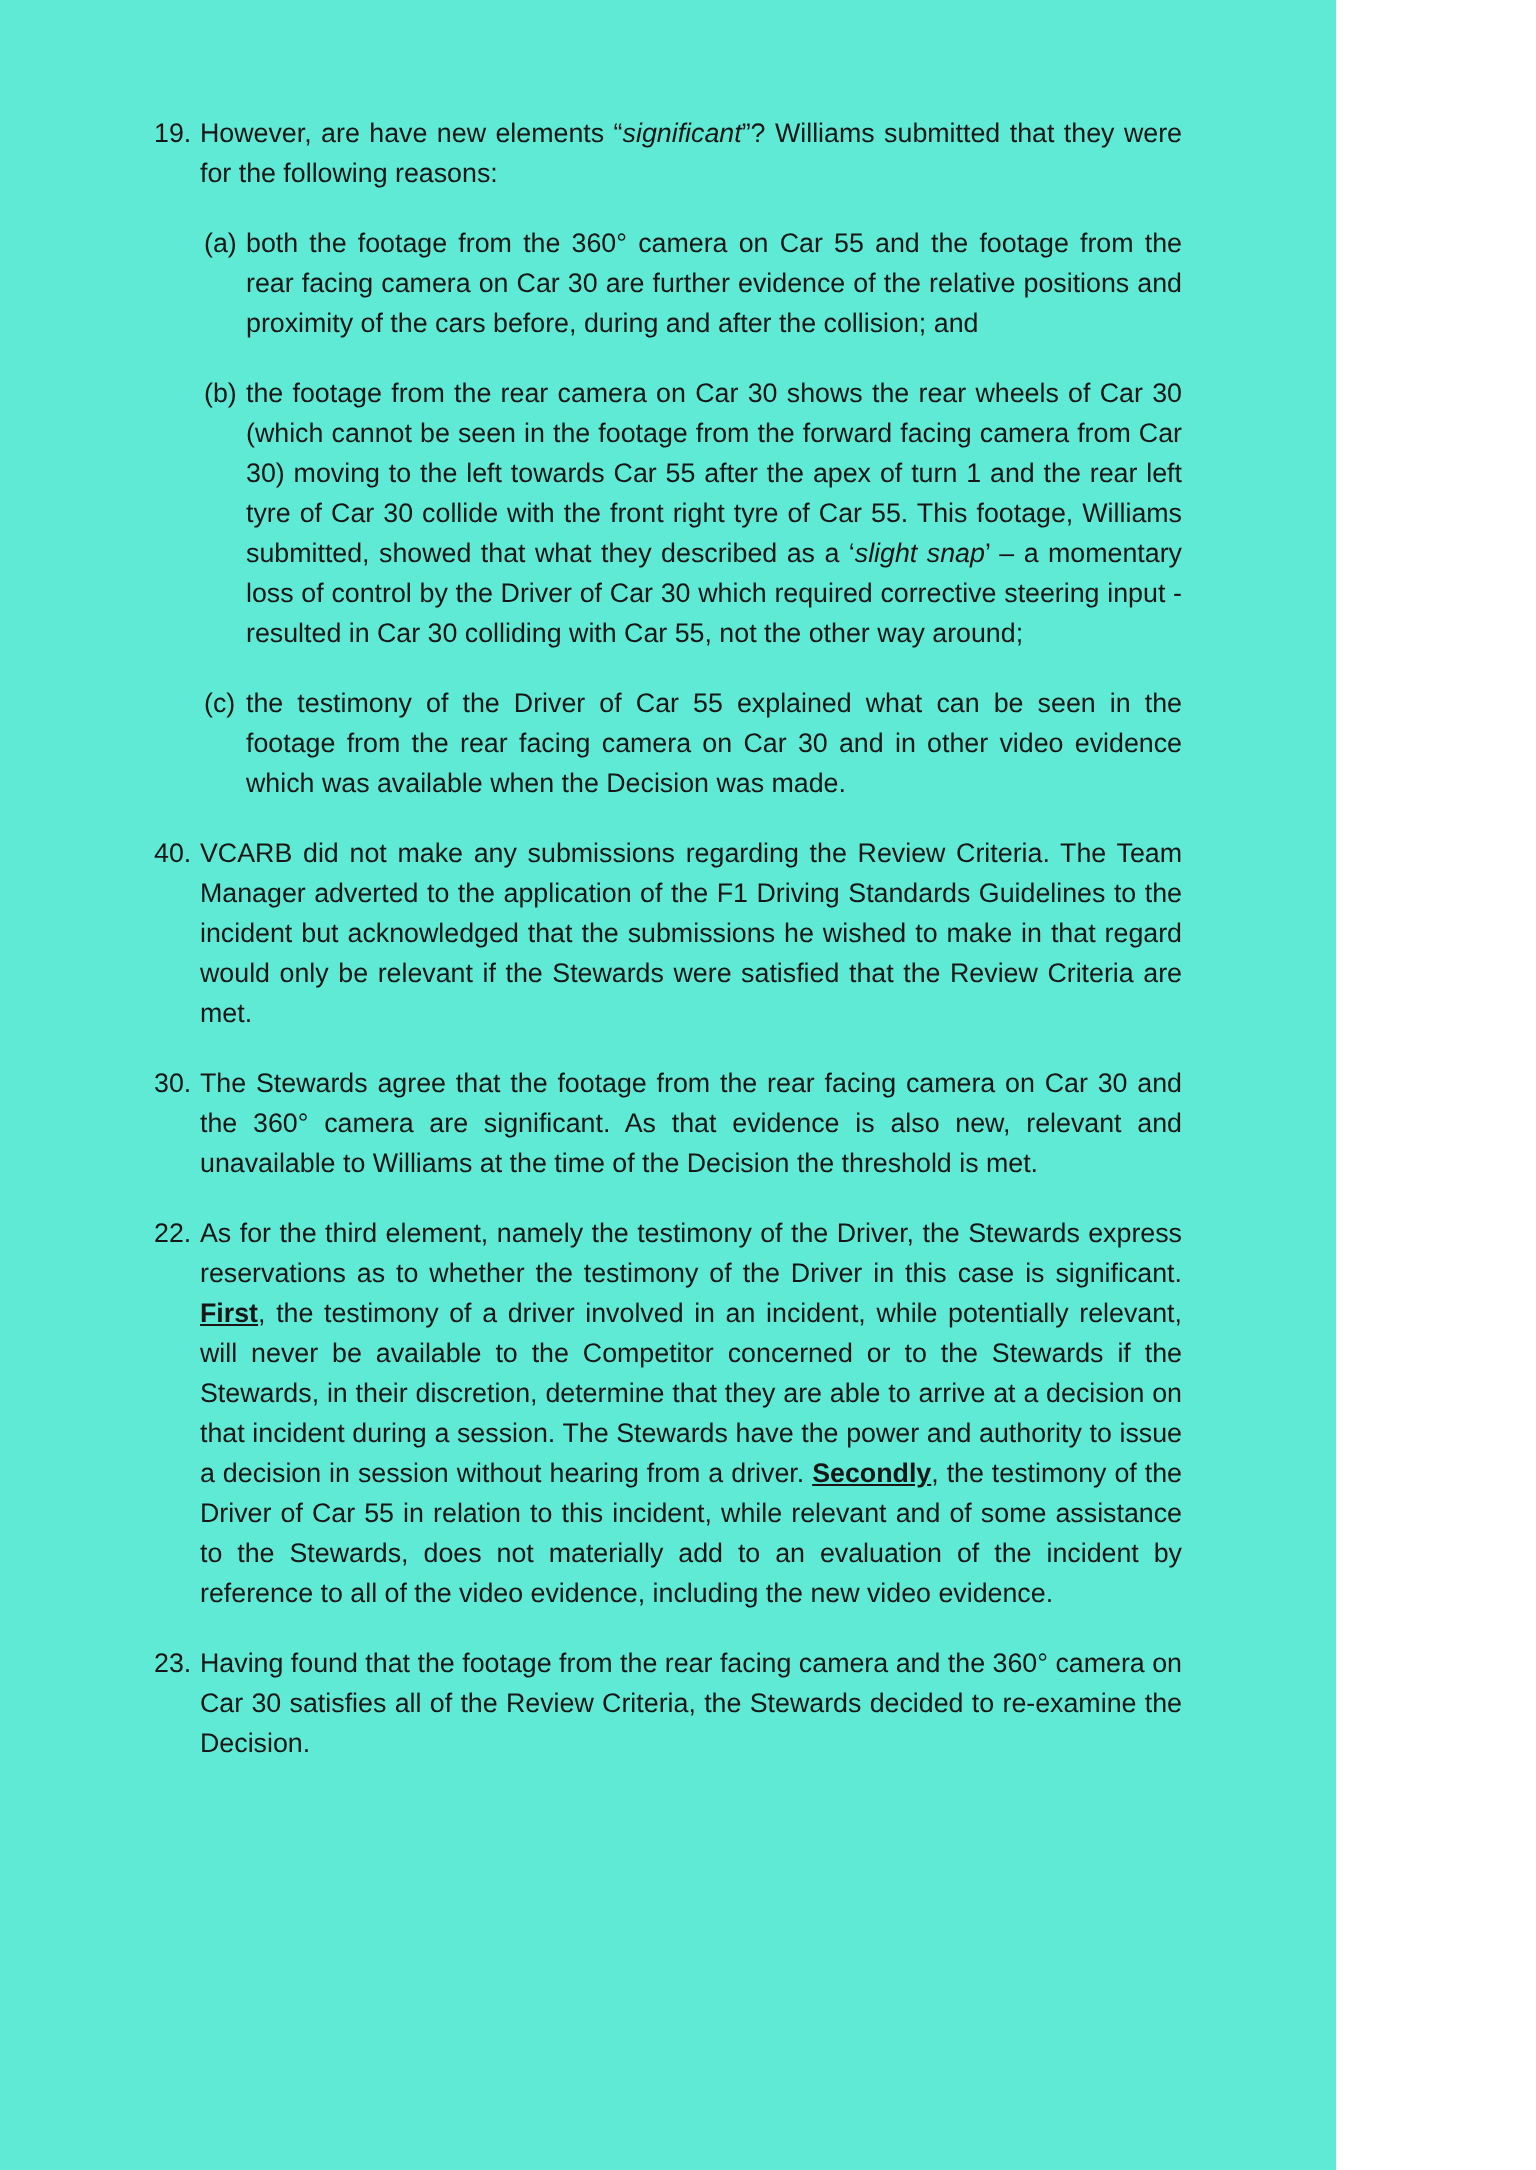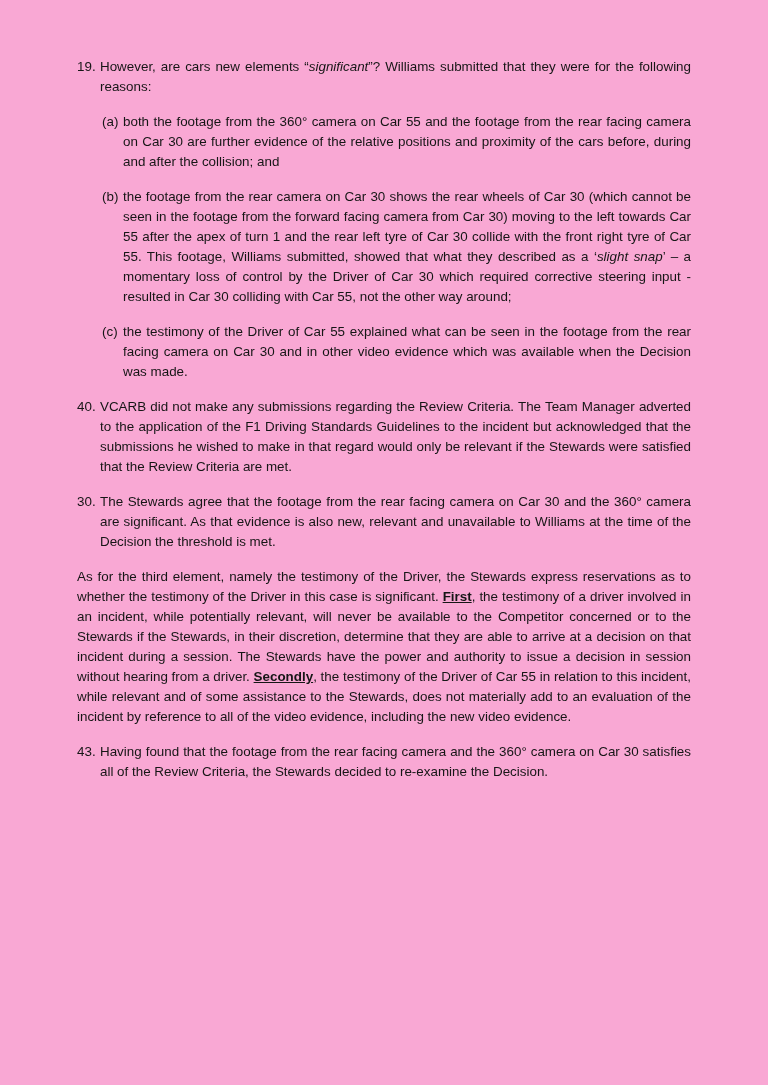--- a/index.html
+++ b/index.html
@@ -5,23 +5,23 @@
   * { margin: 0; padding: 0; box-sizing: border-box; }
   html, body { background: #ffffff; }
   body {
     width: 768px;
     height: 1085px;
     font-family: "Liberation Sans", sans-serif;
     color: #161616;
     overflow: hidden;
   }
   .doc-page {
-    width: 768px;
+    width: 668px;
     height: 1085px;
-    background: #f9a8d4;
+    background: #5eead4;
     padding: 57px 77px 0 77px;
   }
   .para {
     display: flex;
     font-size: 13.4px;
     line-height: 20px;
     margin-bottom: 15px;
   }
   .para .label {
     flex: 0 0 23px;
@@ -36,21 +36,21 @@
   .seg-italic { }
   .seg-underline { text-decoration: underline; font-weight: bold; }
 </style>
 </head>
 <body>
 
 <div class="doc-page">
   <div id="doc-body">
       <div class="para numbered">
         <span class="label">19.</span>
-        <span class="body"><span>However, are cars new elements “</span><em class="seg-italic">significant</em><span>”? Williams submitted that they were for the following reasons:</span></span>
+        <span class="body"><span>However, are have new elements “</span><em class="seg-italic">significant</em><span>”? Williams submitted that they were for the following reasons:</span></span>
       </div>
       <div class="para lettered">
         <span class="label">(a)</span>
         <span class="body"><span>both the footage from the 360° camera on Car 55 and the footage from the rear facing camera on Car 30 are further evidence of the relative positions and proximity of the cars before, during and after the collision; and</span></span>
       </div>
       <div class="para lettered">
         <span class="label">(b)</span>
         <span class="body"><span>the footage from the rear camera on Car 30 shows the rear wheels of Car 30 (which cannot be seen in the footage from the forward facing camera from Car 30) moving to the left towards Car 55 after the apex of turn 1 and the rear left tyre of Car 30 collide with the front right tyre of Car 55. This footage, Williams submitted, showed that what they described as a ‘</span><em class="seg-italic">slight snap</em><span>’ – a momentary loss of control by the Driver of Car 30 which required corrective steering input - resulted in Car 30 colliding with Car 55, not the other way around;</span></span>
       </div>
       <div class="para lettered">
@@ -59,20 +59,21 @@
       </div>
       <div class="para numbered">
         <span class="label">40.</span>
         <span class="body"><span>VCARB did not make any submissions regarding the Review Criteria. The Team Manager adverted to the application of the F1 Driving Standards Guidelines to the incident but acknowledged that the submissions he wished to make in that regard would only be relevant if the Stewards were satisfied that the Review Criteria are met.</span></span>
       </div>
       <div class="para numbered">
         <span class="label">30.</span>
         <span class="body"><span>The Stewards agree that the footage from the rear facing camera on Car 30 and the 360° camera are significant. As that evidence is also new, relevant and unavailable to Williams at the time of the Decision the threshold is met.</span></span>
       </div>
       <div class="para numbered">
+        <span class="label">22.</span>
         <span class="body"><span>As for the third element, namely the testimony of the Driver, the Stewards express reservations as to whether the testimony of the Driver in this case is significant. </span><span class="seg-underline">First</span><span>, the testimony of a driver involved in an incident, while potentially relevant, will never be available to the Competitor concerned or to the Stewards if the Stewards, in their discretion, determine that they are able to arrive at a decision on that incident during a session. The Stewards have the power and authority to issue a decision in session without hearing from a driver. </span><span class="seg-underline">Secondly</span><span>, the testimony of the Driver of Car 55 in relation to this incident, while relevant and of some assistance to the Stewards, does not materially add to an evaluation of the incident by reference to all of the video evidence, including the new video evidence.</span></span>
       </div>
       <div class="para numbered">
-        <span class="label">43.</span>
+        <span class="label">23.</span>
         <span class="body"><span>Having found that the footage from the rear facing camera and the 360° camera on Car 30 satisfies all of the Review Criteria, the Stewards decided to re-examine the Decision.</span></span>
       </div>
     </div>
 </div>
 
 </body></html>

